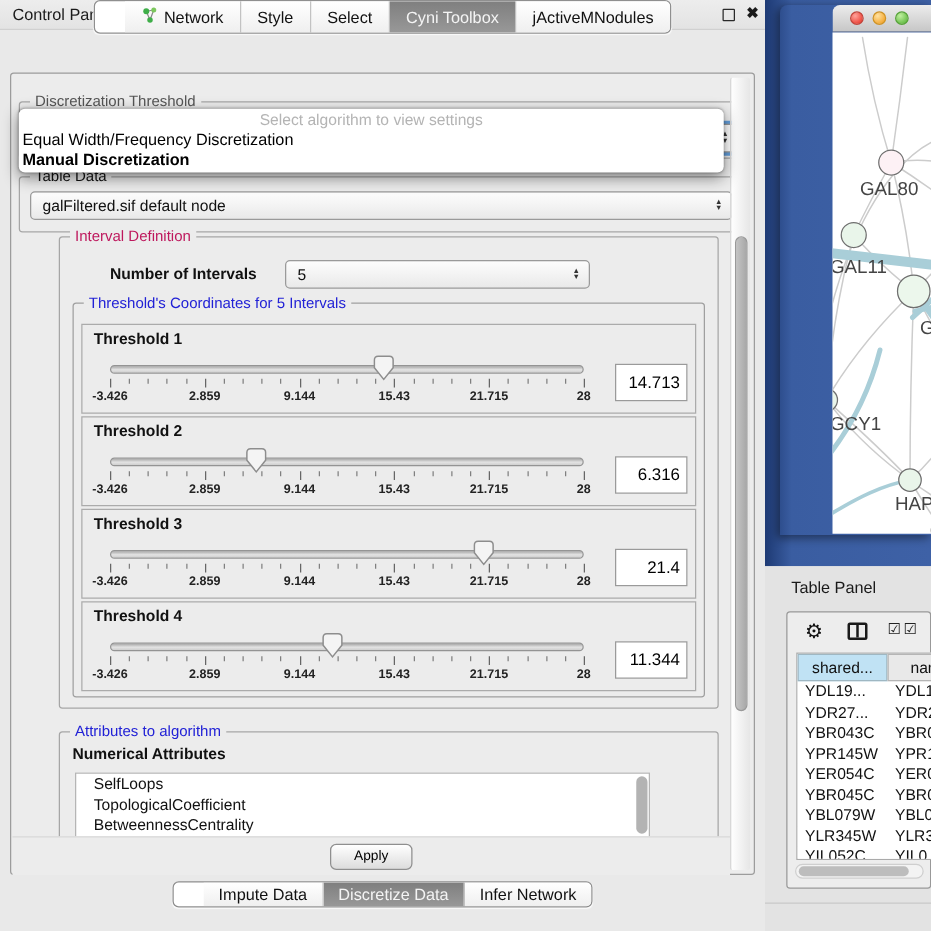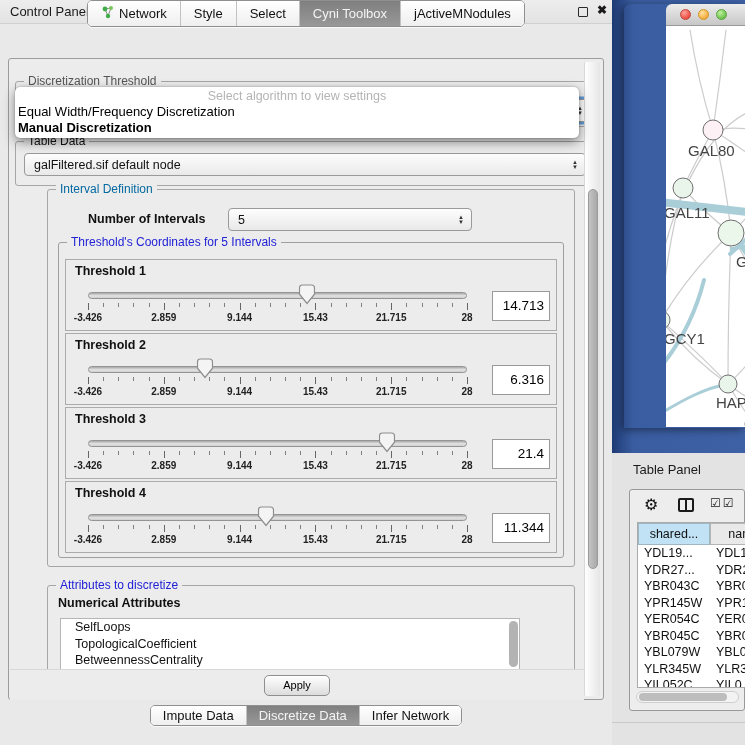--- a/index.html
+++ b/index.html
@@ -9,32 +9,32 @@
   
   #control-panel { position:absolute; left:0; top:0; width:612px; height:745px; background:#e9e9e9; }
   .cp-titlebar { position:absolute; left:0; top:0; width:100%; height:24px; background:linear-gradient(#ededed,#e3e3e3); border-bottom:1px solid #d0d0d0; }
   .cp-titlebar .tb-text { position:absolute; left:10px; top:0; line-height:23px; font-size:13px; color:#1a1a1a; }
   .float-btn { position:absolute; right:24px; top:7px; width:10px; height:10px; border:1.6px solid #2a2a2a; border-radius:1px; }
   .close-btn { position:absolute; right:5px; top:3px; font-size:12px; font-weight:bold; color:#1a1a1a; }
 
   .tabbar { position:absolute; left:0; width:612px; display:flex; justify-content:center; }
   #top-tab-bar { top:29px; }
   #bottom-tab-bar { top:705px; }
-  .tabgroup { display:inline-flex; border:1px solid #8f8f8f; border-radius:5px; overflow:hidden; background:#fff; box-shadow:0 1px 1px rgba(255,255,255,.8); }
+  .tabgroup { display:inline-flex; border:1px solid #8f8f8f; border-radius:5px; overflow:hidden; background:#fff; box-shadow:0 1px 1px rgba(255,255,255,.8);padding-left:24px; }
   .seg { display:flex; align-items:center; gap:5px; padding:4px 13px; font-size:13px; background:linear-gradient(#ffffff,#efefef); border-left:1px solid #c2c2c2; cursor:default; color:#111; }
   .seg:first-child { border-left:none; }
   .seg.active { background:linear-gradient(#7f7f7f,#989898); color:#f4f4f4; }
   #bottom-tab-bar .seg { padding:2px 12px; }
 
   .tab-panel { position:absolute; left:8px; top:58px; width:596px; height:642px; background:#ececec; border:1px solid #9c9c9c; border-radius:3px; }
 
   
   .group { position:absolute; border:1px solid #a6a6a6; border-radius:3px; }
   .gtitle { position:absolute; top:-8px; left:8px; background:#ececec; padding:0 4px; font-size:12px; white-space:nowrap; }
-  .gtitle.green { color:#0369a1; }
+  .gtitle.green { color:#be185d; }
   .gtitle.blue { color:#2121d6; }
   .gtitle.dim { color:#555; }
 
   
   .combo { position:absolute; border:1px solid #9a9a9a; border-radius:4px; background:linear-gradient(#fdfdfd,#e9e9e9); display:flex; align-items:center; padding:0 22px 0 9px; font-size:12.5px; color:#111; overflow:hidden; white-space:nowrap; }
   .arrows { position:absolute; right:7px; top:50%; transform:translateY(-50%); display:flex; flex-direction:column; line-height:5px; font-size:6px; color:#333; }
 
   
   #algo-combo { left:14px; top:40px; width:568px; height:23px; border-radius:5px; box-shadow:0 0 0 2.5px rgba(84,150,216,.9); background:#fff; }
 
@@ -376,21 +376,21 @@
                     </svg></div>
                 </div>
                 <div class="thr-value">11.344</div>
               </div>
             </div>
           </div>
       </div>
     </div>
 
     <div class="group" style="left:38px; top:526px; width:528px; height:114px;">
-      <span class="gtitle blue">Attributes to discretize</span>
+      <span class="gtitle blue">Attributes to algorithm</span>
       <span class="bold-label" style="left:10px; top:10px;">Numerical Attributes</span>
       <div class="attr-list">
         <div id="attr-items">
             <div class="attr-item">SelfLoops</div>
             <div class="attr-item">TopologicalCoefficient</div>
             <div class="attr-item">BetweennessCentrality</div>
           </div>
         <div class="attr-sb"></div>
       </div>
     </div>

